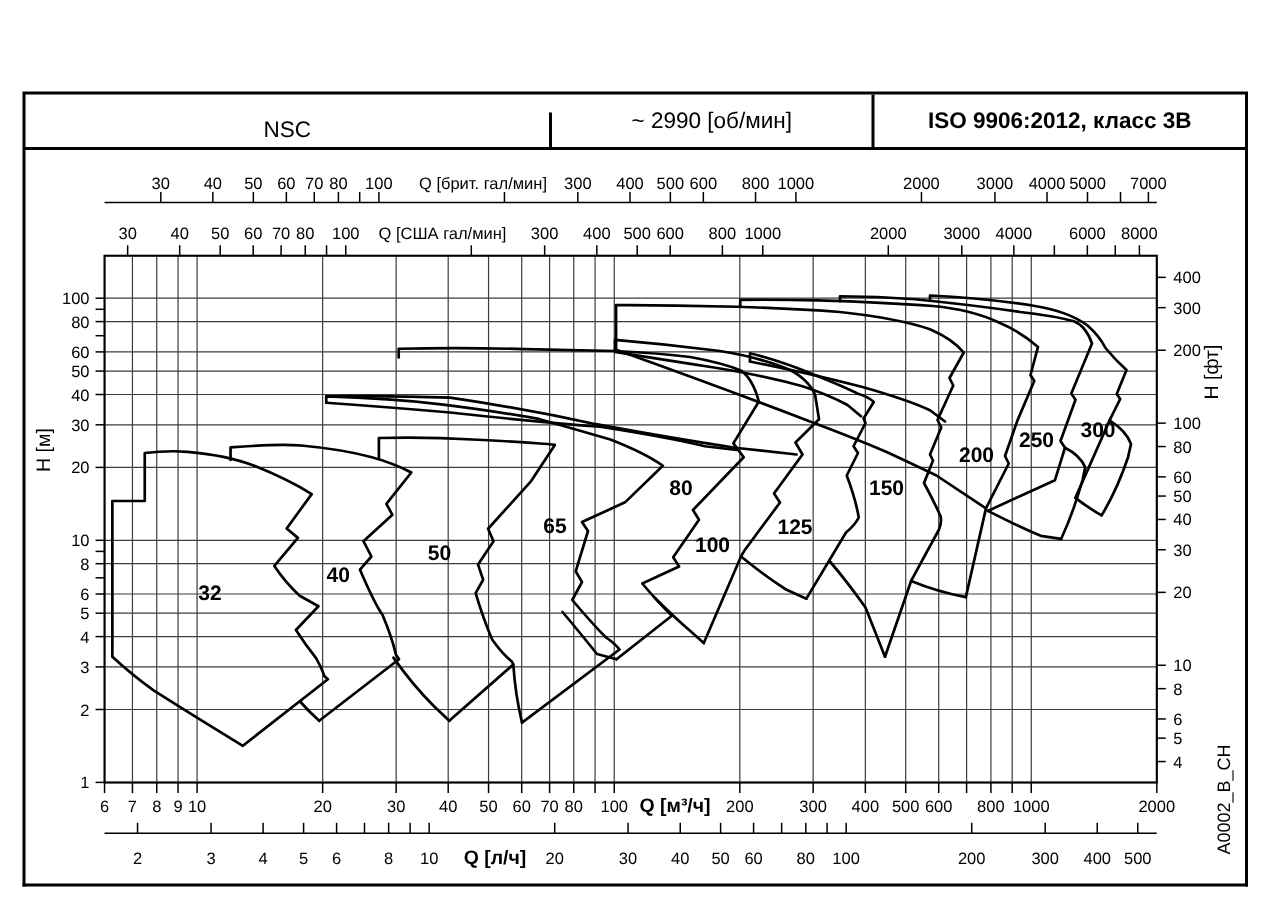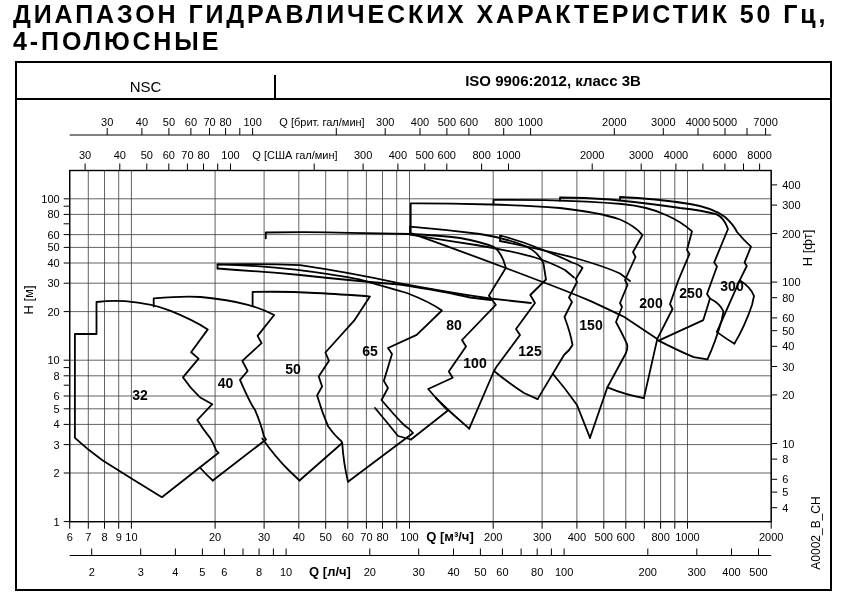--- a/index.html
+++ b/index.html
@@ -1,34 +1,34 @@
 <!DOCTYPE html>
 <html><head>
 <meta charset="utf-8">
 <style>
 html,body { margin:0; padding:0; background:#fff; width:848px; height:602px; overflow:hidden; }
 * { box-sizing: border-box; }
 #page { position:relative; width:848px; height:602px; font-family:"Liberation Sans",sans-serif; }
 #title { position:absolute; left:13px; top:1px; font-size:25px; font-weight:bold; color:#000; line-height:27px; letter-spacing:2.9px;}
 #hdr { position:absolute; left:15px; top:61px; width:817px; height:39px; border:2px solid #000; display:flex; }
 #hdr div { display:flex; align-items:center; justify-content:center; font-size:15px; color:#000; }
-#hdr .c1 { width:259px; border-right:2px solid #000;margin-top:12px; }
+#hdr .c1 { width:351px; border-right:2px solid #000;margin-top:12px; }
 #hdr .c2 { width:215px; border-right:2px solid #000; }
 #hdr .c3 { flex:1;font-weight:bold; }
 #chartbox { position:absolute; left:15px; top:100px; width:817px; height:491px; border:2px solid #000; border-top:none; }
 svg { position:absolute; left:0; top:0; }
 </style>
 </head>
 <body>
 <div id="page">
 
-<div id="title">ДИАПАЗОН ГИДРАВЛИЧЕСКИХ ХАРАКТЕРИСТИК 50 Гц,<br>4-ПОЛЮСНЫЕ</div>
 
 <div id="hdr">
 <div class="c1">NSC</div>
+<div class="c2">~ 2990 [об/мин]</div>
 <div class="c3">ISO 9906:2012, класс 3В</div>
 </div>
 
 <div id="chartbox"></div>
 <svg width="848" height="602" viewBox="0 0 848 602">
 
 <g stroke="#3c3c3c" stroke-width="0.8">
         <line x1="69.7" y1="170.5" x2="69.7" y2="521.7"></line>
         <line x1="88.3" y1="170.5" x2="88.3" y2="521.7"></line>
         <line x1="104.5" y1="170.5" x2="104.5" y2="521.7"></line>

